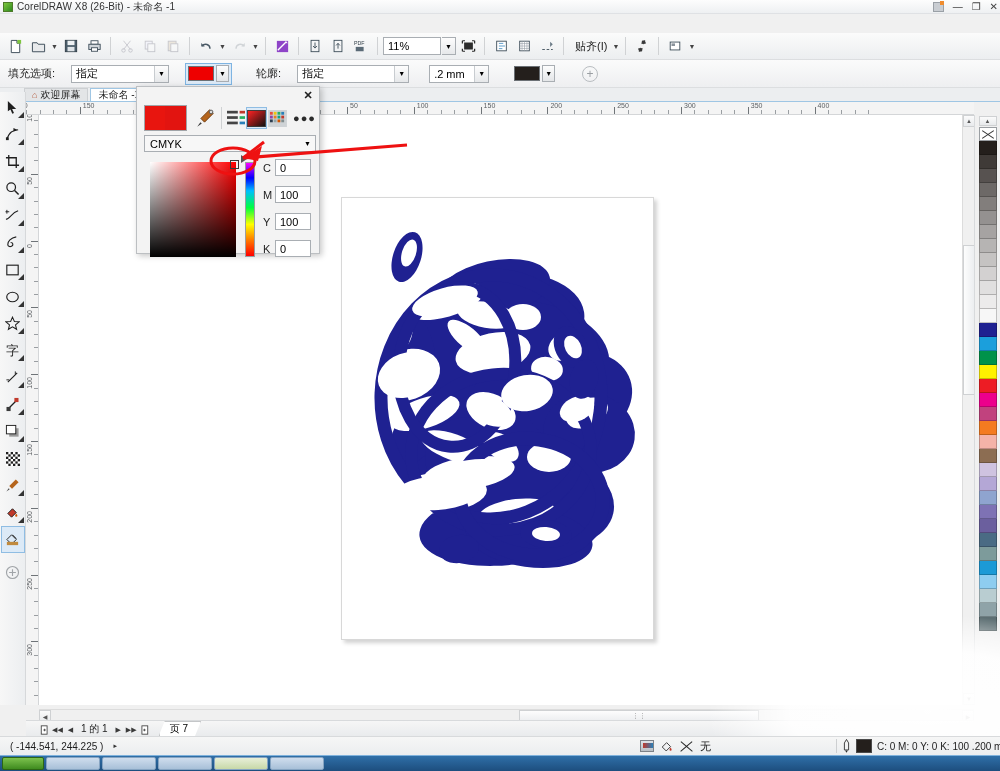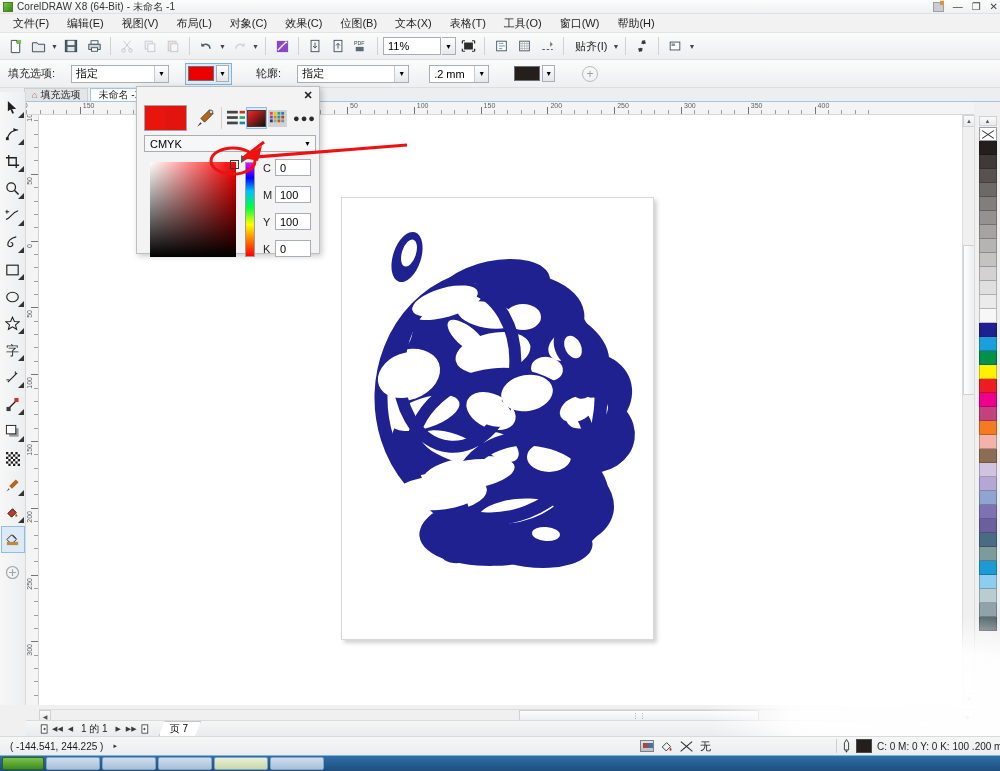--- a/index.html
+++ b/index.html
@@ -192,21 +192,21 @@
   .hsb .thumb{
     position:absolute;top:0;left:480px;width:240px;height:12px;
     background:linear-gradient(#fdfdfd,#eceef0);border:1px solid #cfd1d3;
     display:flex;align-items:center;justify-content:center;font-size:7px;color:#888;
   }
 
   
   .pagenav{
     position:absolute; left:26px; bottom:35px; width:948px; height:16px;
     background:linear-gradient(#f6f6f6,#e9ebed); border-top:1px solid #d8dadc;
-    display:flex; align-items:center; padding-left:12px; gap:0px;
+    display:flex; align-items:flex-end; padding-left:12px; gap:0px;
   }
   .pn-btn{
     width:13px;height:13px;display:flex;align-items:center;justify-content:center;
     font-size:7px;color:#3a3a3a;
   }
   .pn-txt{ font-size:10px;padding:0 4px;color:#1d1d1d; }
   .ptab{
     height:15px;display:flex;align-items:center;padding:0 12px 0 10px;
     background:#fff;border:1px solid #c4c6c8;border-bottom:none;
     font-size:10px;margin-left:8px;
@@ -359,43 +359,29 @@
     z-index:35; pointer-events:none;
   }
 </style>
 </head>
 <body>
 
 <div id="app">
 
   <div class="titlebar">
     <div class="tb-logo"></div>
-    <div class="tb-title">CorelDRAW X8 (64-Bit) - 未命名 -1</div>
+    <div class="tb-title">CorelDRAW X8 (26-Bit) - 未命名 -1</div>
     <div class="tb-ctrls">
       <div class="tb-acct"></div>
       <span>—</span>
       <span>❐</span>
       <span>✕</span>
     </div>
   </div>
 
-  <div class="menubar">
-    <div>文件(F)</div>
-    <div>编辑(E)</div>
-    <div>视图(V)</div>
-    <div>布局(L)</div>
-    <div>对象(C)</div>
-    <div>效果(C)</div>
-    <div>位图(B)</div>
-    <div>文本(X)</div>
-    <div>表格(T)</div>
-    <div>工具(O)</div>
-    <div>窗口(W)</div>
-    <div>帮助(H)</div>
-  </div>
 
   <div class="toolbar">
     <div class="tbtn">
       <svg width="15" height="15" viewBox="0 0 16 16">
           <path d="M3.5 1.5h6l3 3v10h-9z" fill="#fff" stroke="#3a4a56"></path>
           <path d="M9.5 1.5v3h3" fill="none" stroke="#3a4a56"></path>
           <rect x="10" y="1" width="4" height="4" fill="#7ec63f"></rect>
         </svg>
     </div>
     <div class="tbtn">
@@ -550,21 +536,21 @@
     <div class="swatchwrap plain" style="margin-left:6px">
       <div class="swatch" id="out-sw" style="background: rgb(36, 31, 28);"></div>
       <div class="swcaret">▼</div>
     </div>
     <div class="pb-plus">+</div>
   </div>
 
   <div class="tabstrip">
     <div class="dtab">
       <span class="home-ico">⌂</span>
-      <span>填充选项</span>
+      <span>欢迎屏幕</span>
     </div>
     <div class="dtab active">
       <span>未命名 -1</span>
     </div>
   </div>
 
   <div class="toolbox">
     <div class="tool">
       <svg width="13" height="15" viewBox="0 0 14 16">
           <path d="M2 1l9 8.5H6.6L8.6 14l-1.8.8-2-4.6L2 12z" fill="#1f1f1f"></path>

